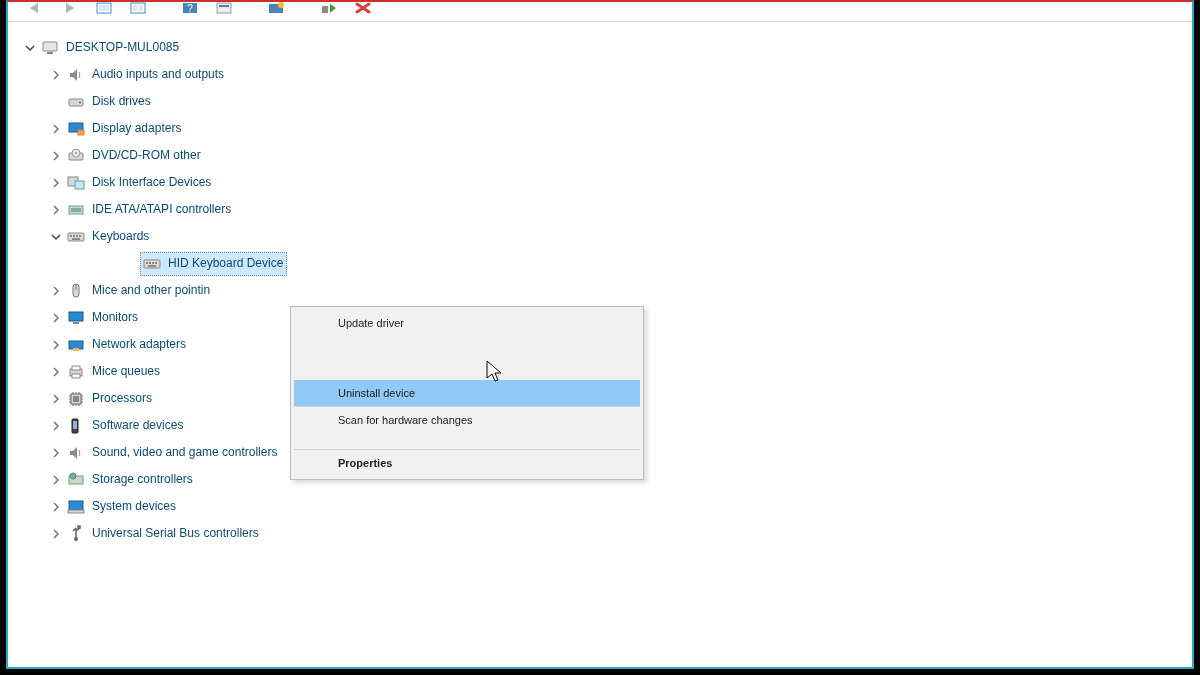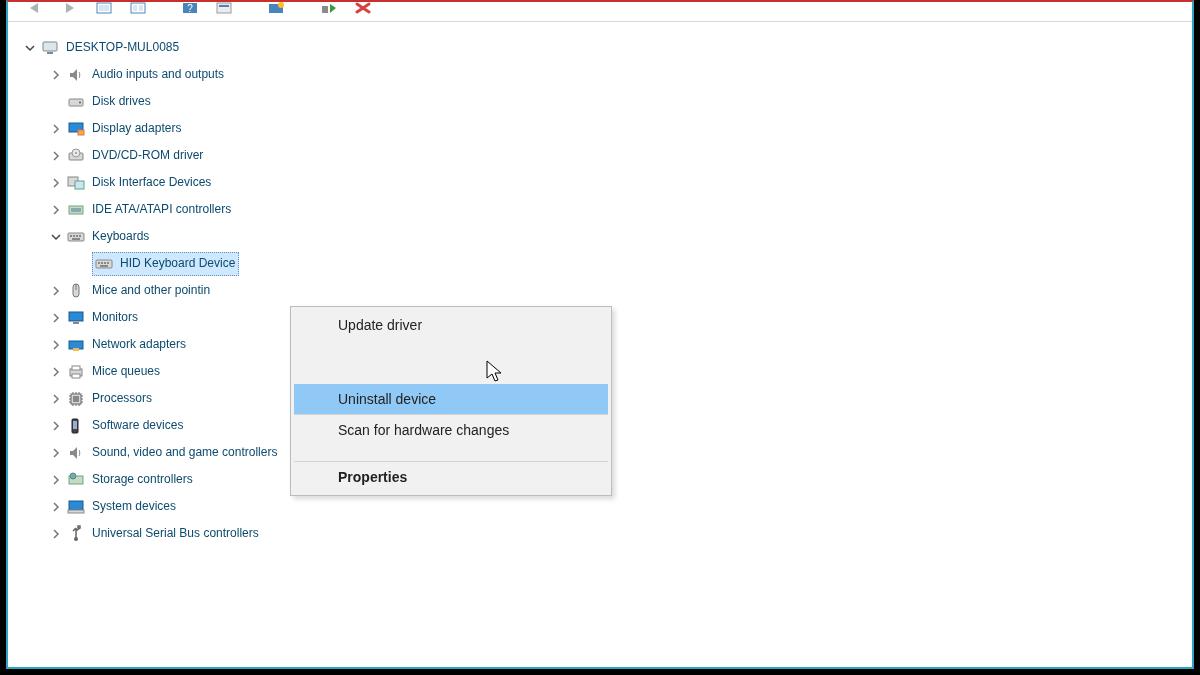--- a/index.html
+++ b/index.html
@@ -56,38 +56,39 @@
     display: inline-flex; align-items: center; justify-content: center;
     margin-right: 6px;
     color: #5a5a5a;
   }
   .rowicon svg { width: 18px; height: 18px; }
   .label { line-height: 27px; }
   .selected {
     background: #cde8ff;
     outline: 1px dotted #5f8db3;
     outline-offset: -1px;
+    margin-left: 48px;
   }
   .selected-span {
     display:inline-flex;
     align-items:center;
     height: 24px;
     padding: 0 4px 0 2px;
   }
 
   
   .ctxmenu {
     position: absolute;
     left: 282px; top: 304px;
-    width: 322px;
+    width: 354px;
     background: #f1f1f1;
     border: 1px solid #bcbcbc;
     box-shadow: 3px 3px 5px rgba(0,0,0,.15);
     padding: 3px;
-    font-size: 14px;
+    font-size: 11px;
   }
   .ctxitem {
     padding: 7px 18px 7px 44px;
     color: #222;
   }
   .ctxitem.sep { border-bottom: 1px solid #d4d4d4; }
   .ctxitem.hover { background: #90c8f6; margin-top: 44px; }
   .ctxitem.bold { font-weight: 600; border-top: 1px solid #d4d4d4; margin-top: 16px; }
 
   .cursor {
@@ -233,21 +234,21 @@
             <path d="M3 1 L7 5 L3 9" fill="none" stroke="#777" stroke-width="1.5"></path>
           </svg>
         </span>
       <span class="rowicon">
           <svg viewBox="0 0 18 18">
             <rect x="2" y="6" width="14" height="7" rx="1" fill="#d8d8d8" stroke="#888"></rect>
             <circle cx="9" cy="6" r="4" fill="#e8e8e8" stroke="#999"></circle>
             <circle cx="9" cy="6" r="1" fill="#999"></circle>
           </svg>
         </span>
-      <span class="label">DVD/CD-ROM driver</span>
+      <span class="label">DVD/CD-ROM other</span>
     </div>
 
     <div class="row">
       <span class="indent" style="width:36px"></span>
       <span class="expander">
           <svg viewBox="0 0 10 10">
             <path d="M3 1 L7 5 L3 9" fill="none" stroke="#777" stroke-width="1.5"></path>
           </svg>
         </span>
       <span class="rowicon">

